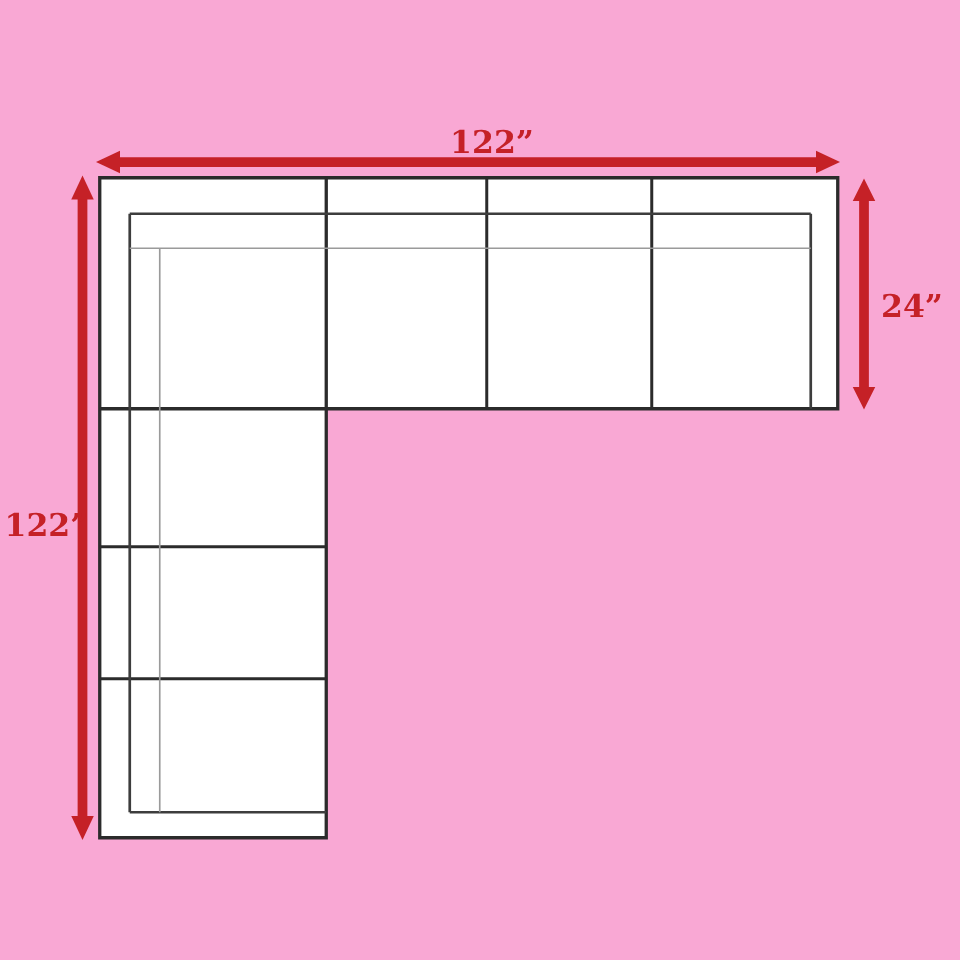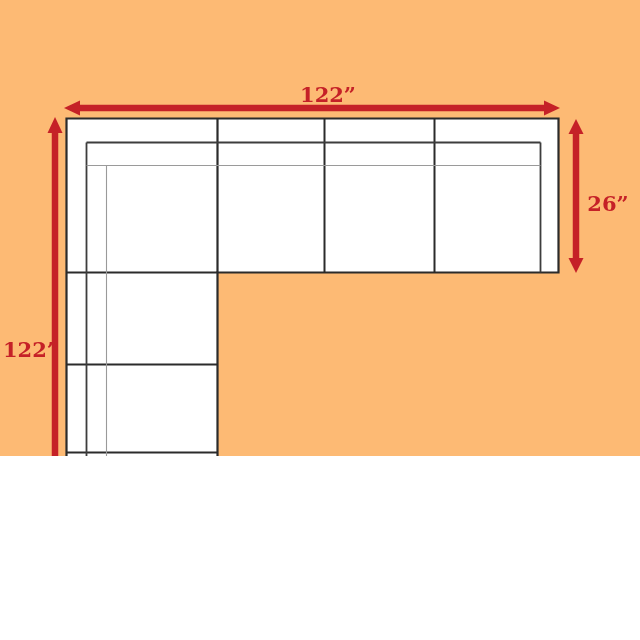--- a/index.html
+++ b/index.html
@@ -4,22 +4,22 @@
 <style>
   html, body {
     margin: 0;
     padding: 0;
     background: #ffffff;
     font-family: "DejaVu Serif", "Liberation Serif", serif;
   }
   .canvas {
     position: relative;
     width: 640px;
-    height: 456px;
-    background: #fdba74;
+    height: 640px;
+    background: #f9a8d4;
     overflow: hidden;
   }
   .diagram-svg {
     position: absolute;
     left: 0;
     top: 0;
     width: 640px;
     height: 640px;
   }
   .dim-label {
@@ -80,15 +80,15 @@
       <line x1="576" y1="133" x2="576" y2="259" stroke="#c52127" stroke-width="6.5"></line>
       <polygon points="576,119 568.5,134 583.5,134" fill="#c52127"></polygon>
       <polygon points="576,273 568.5,258 583.5,258" fill="#c52127"></polygon>
     </g>
   </svg>
 
   <div class="dim-label dim-label-top">122”</div>
 
   <div class="dim-label dim-label-left">122”</div>
 
-  <div class="dim-label dim-label-right">26”</div>
+  <div class="dim-label dim-label-right">24”</div>
 
 </div>
 
 </body></html>

